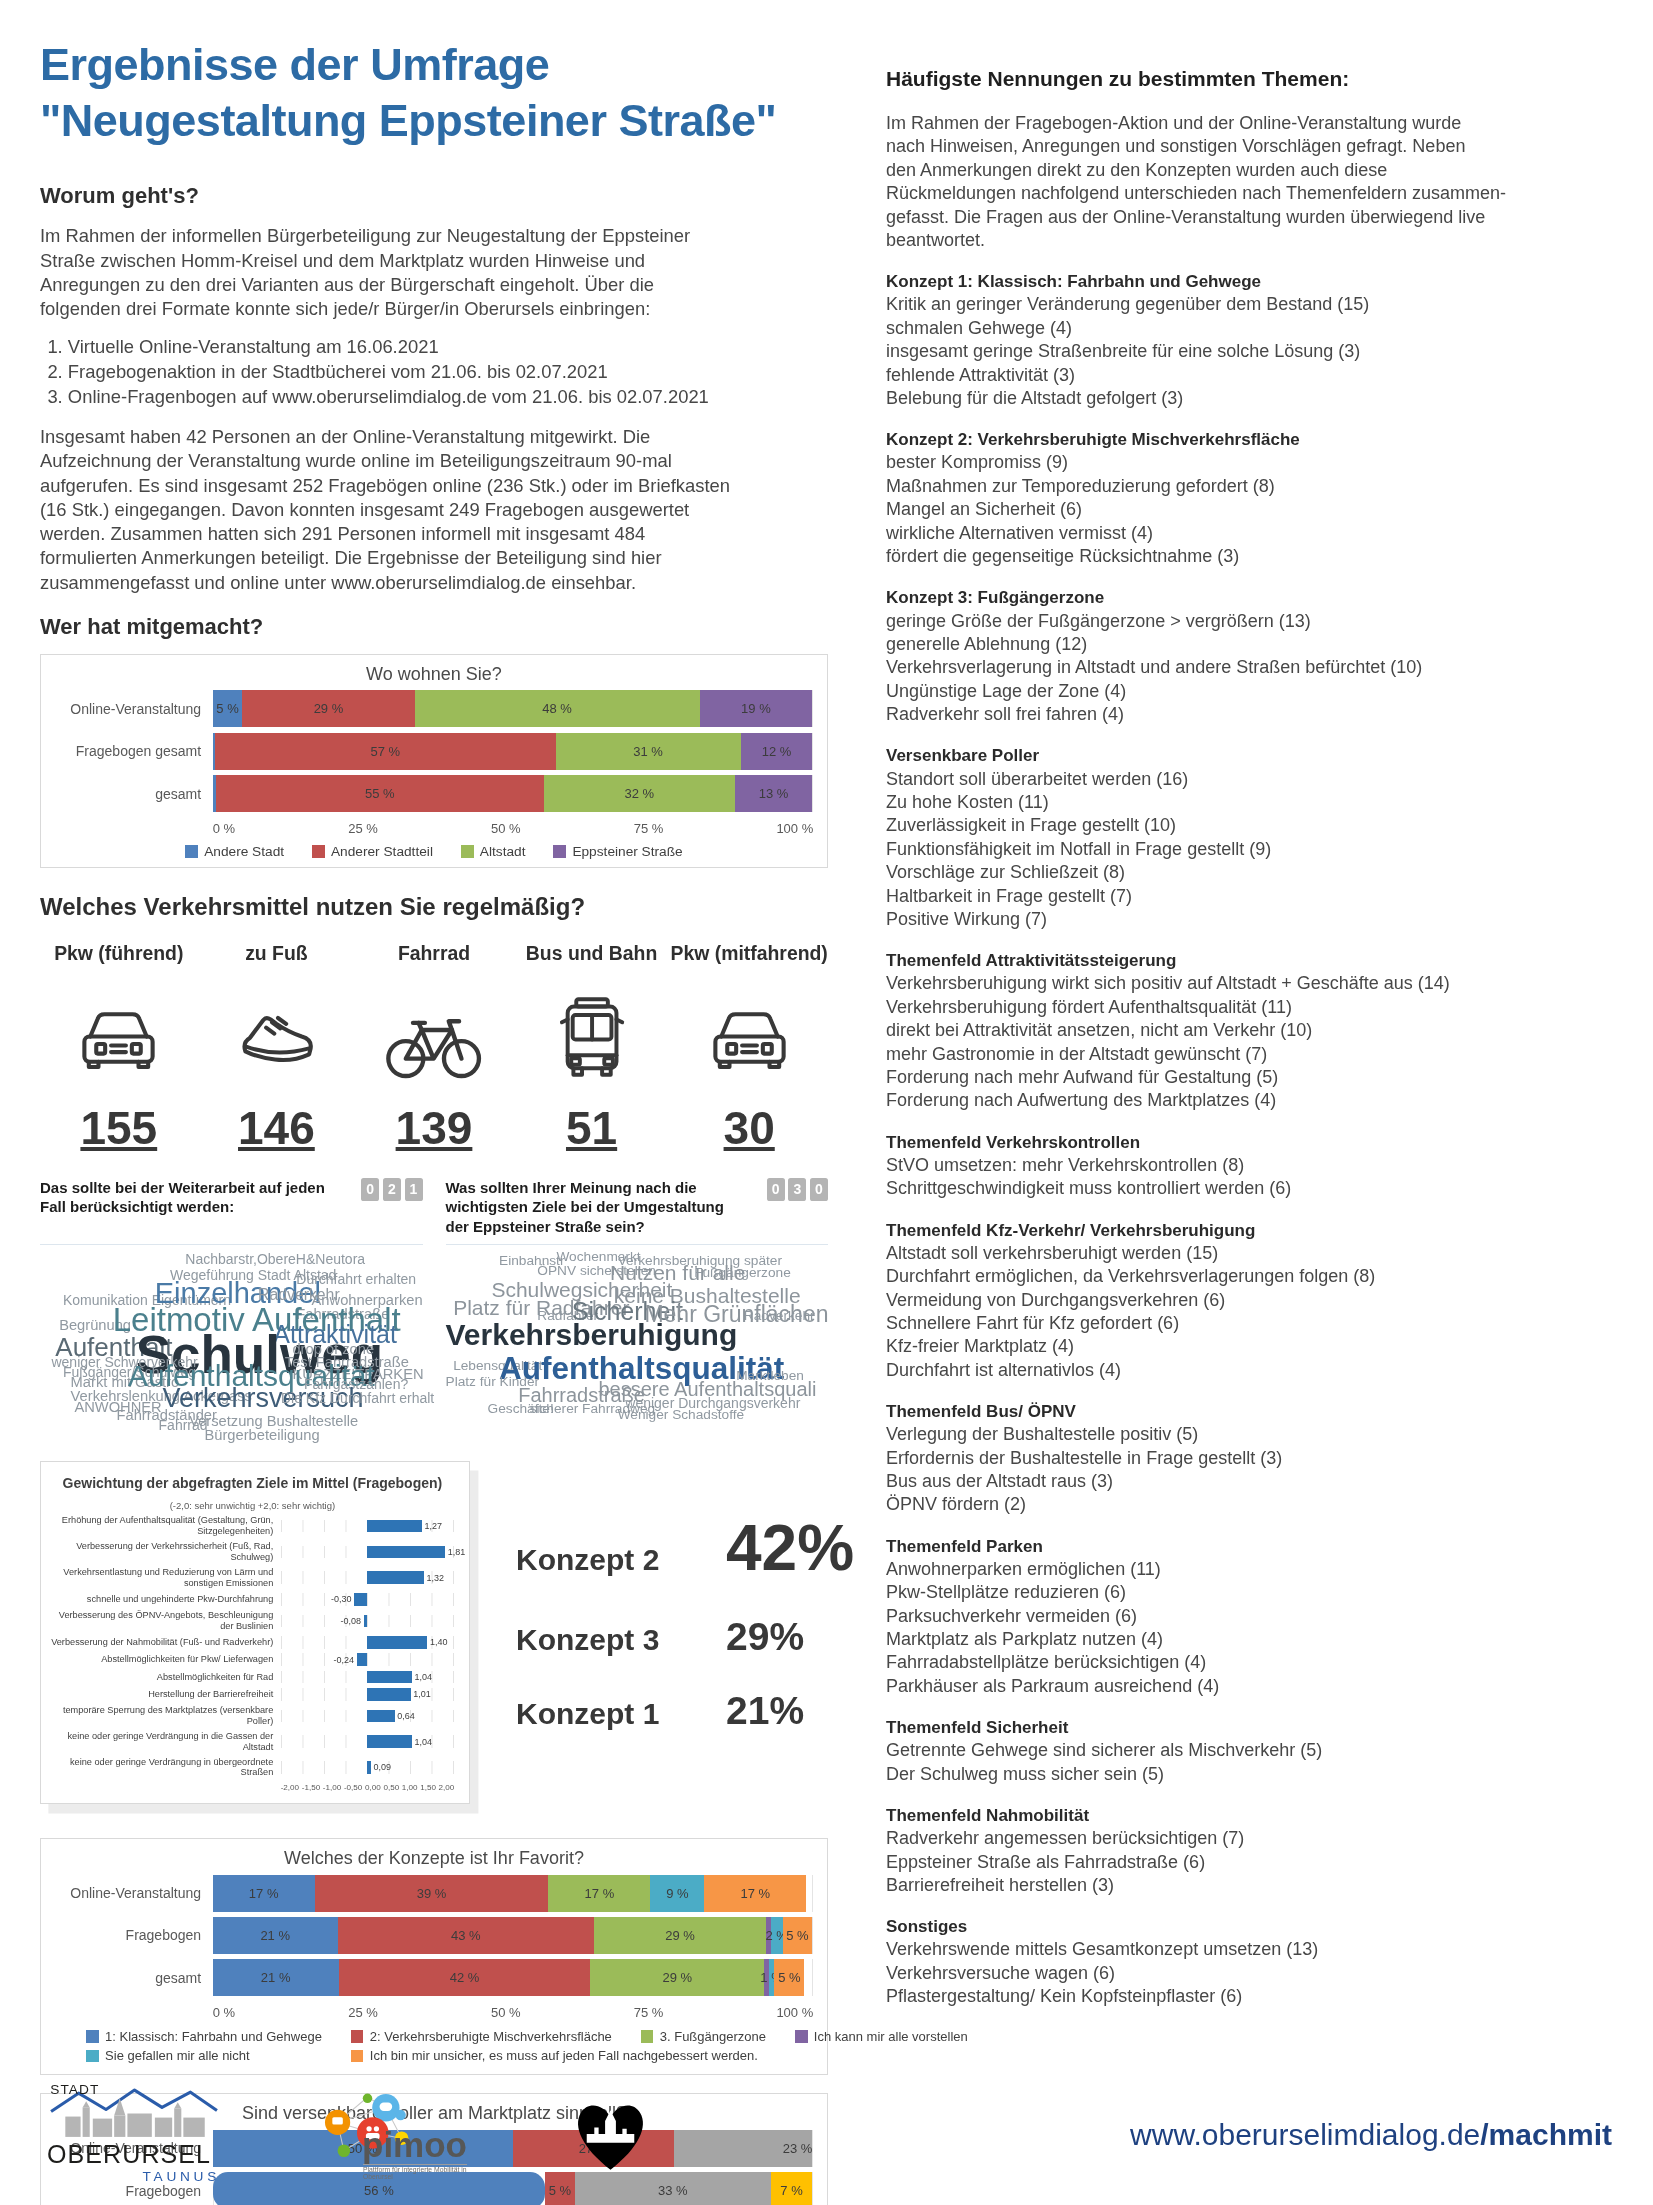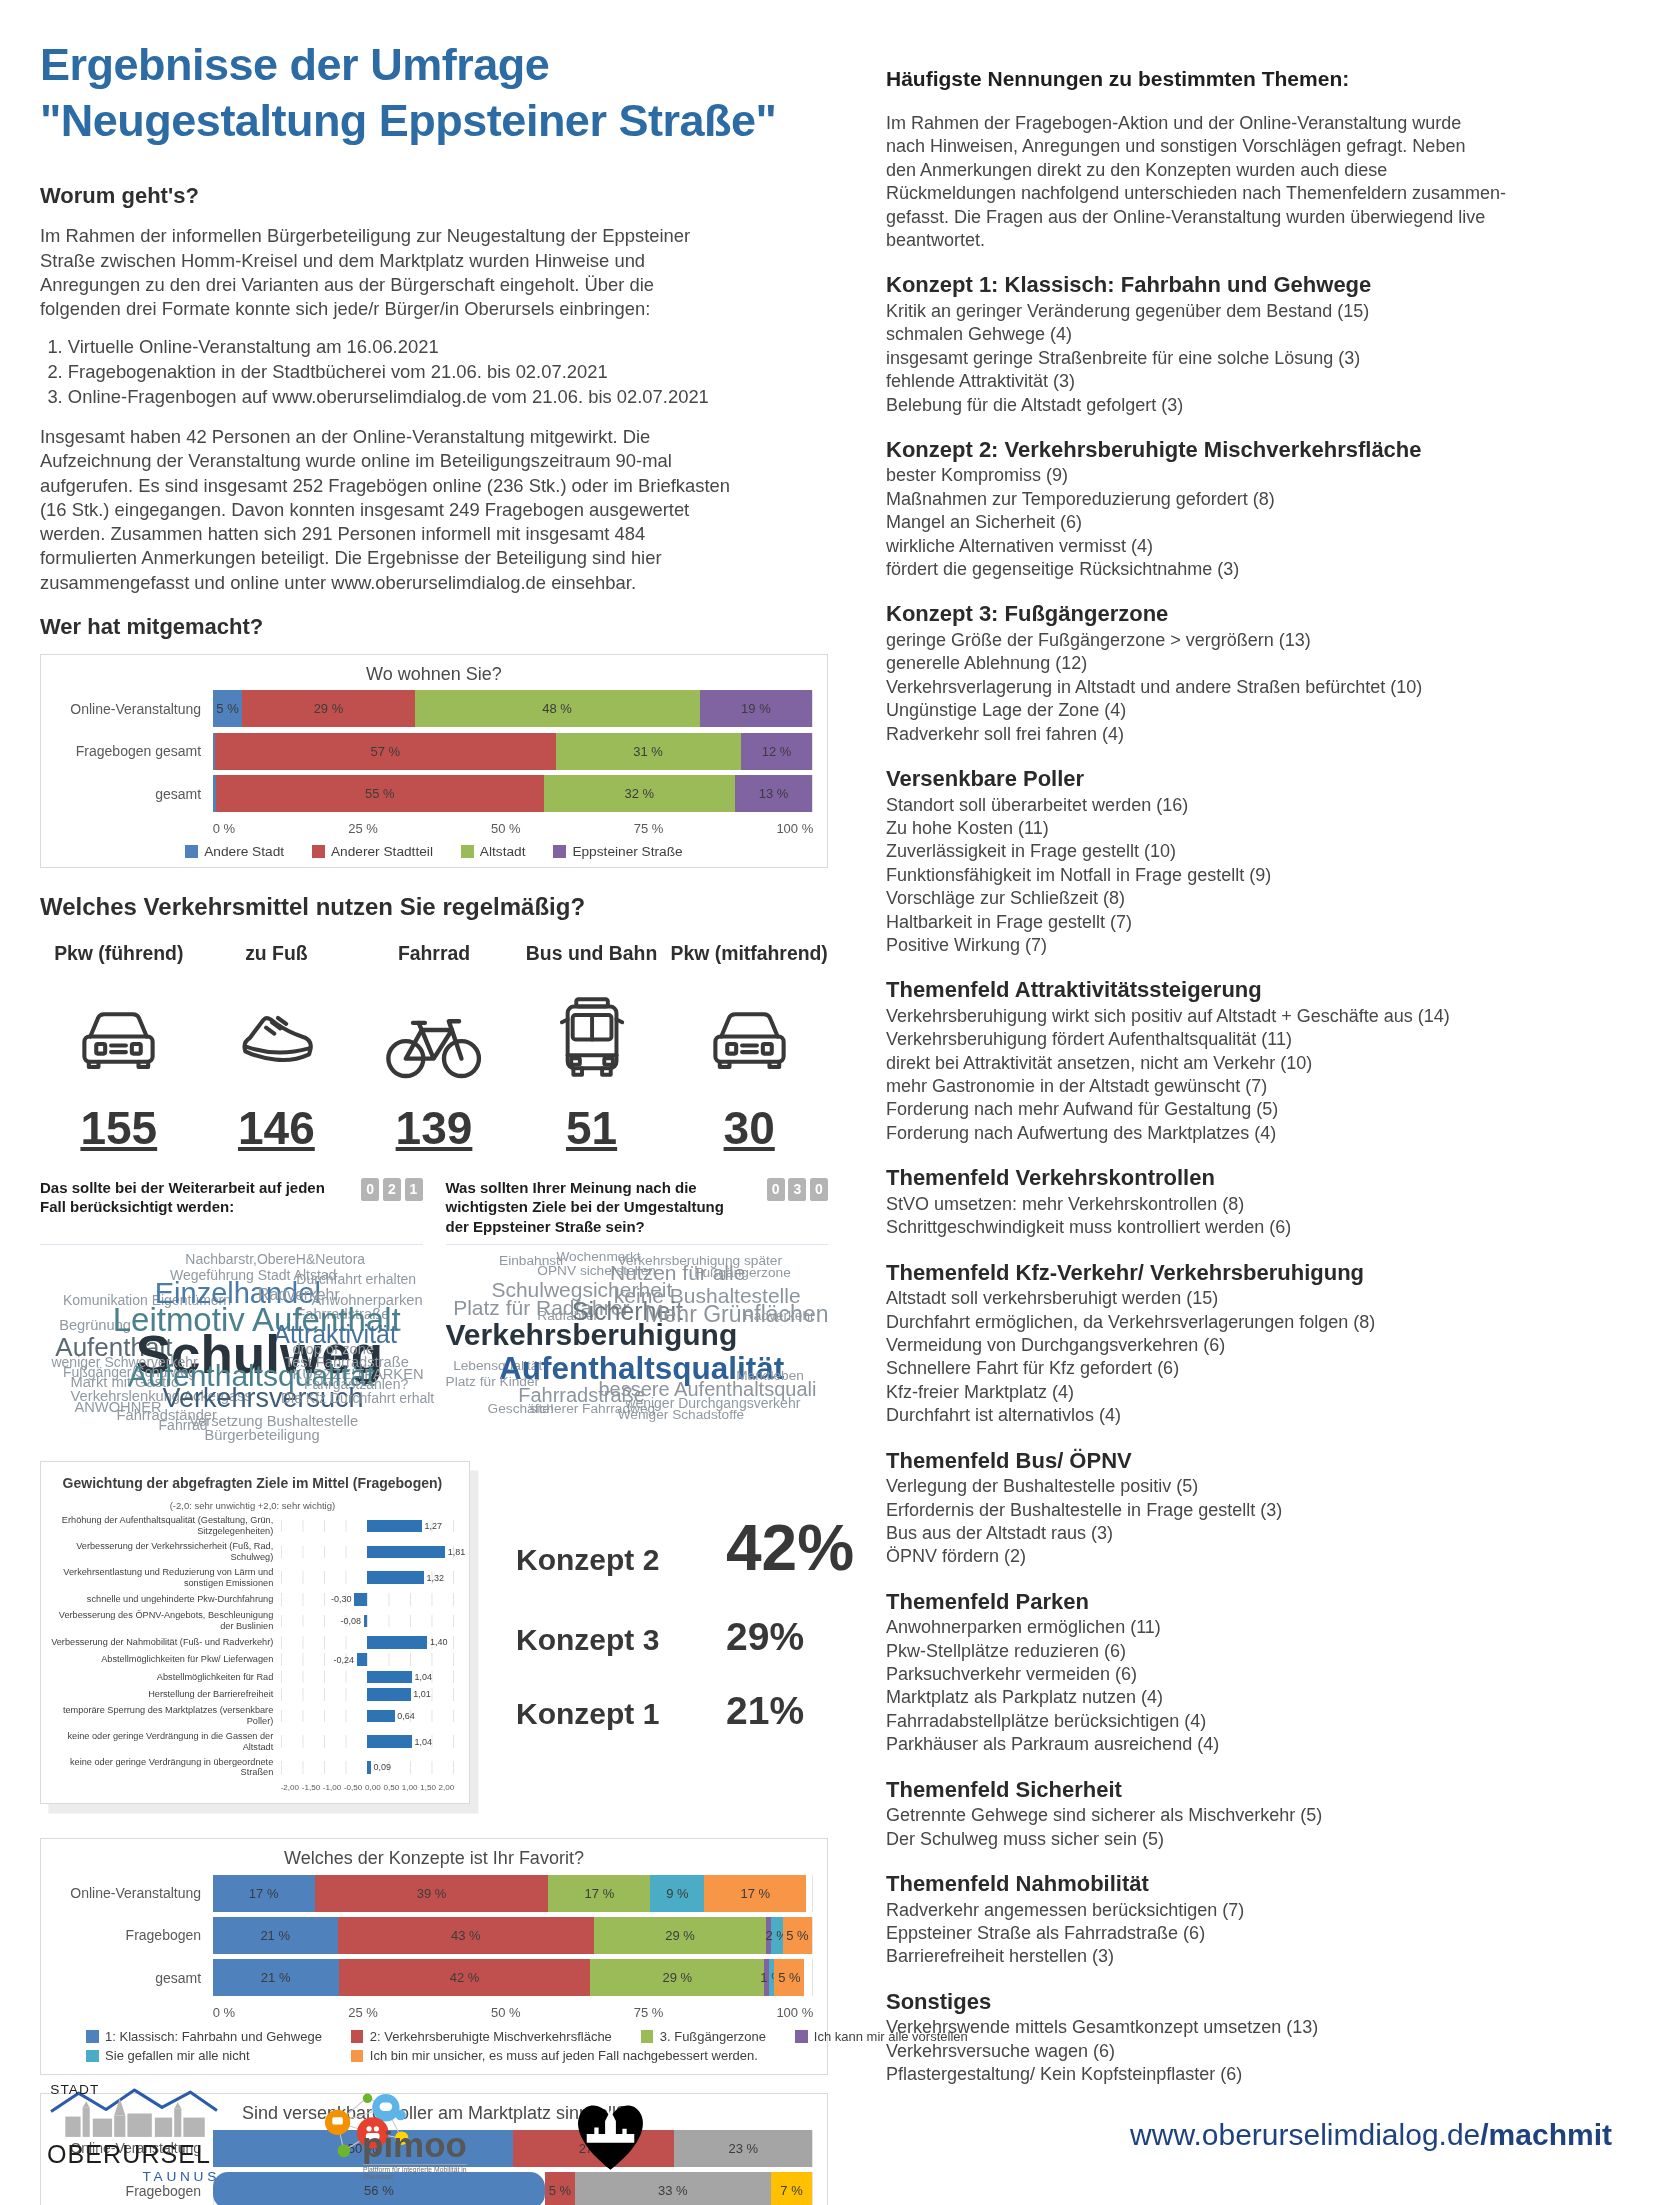--- a/index.html
+++ b/index.html
@@ -97,21 +97,21 @@
   .pimoo-sub { position:absolute; left:64px; top:72px; font-size:6.8px; color:#6e6e6d; border-top:1.1px solid #9c9c9c; padding-top:1.6px; }
   .logo-heart { margin-left:100px; }
   .spacer { flex:1; }
   .site-url { font-size:30px; color:#1e4180; white-space:nowrap; }
   .site-url .url-bold { font-weight:700; }
 
   
   .r-head { font-size:21px; font-weight:700; color:#1f1f1f; }
   .r-par { margin-top:21px; font-size:18px; line-height:1.3; color:#474747; }
   .r-sec { margin-top:19px; }
-  .r-sec-h { font-size:22px; font-weight:700; color:#2a2a2a; line-height:1.3; }
+  .r-sec-h { font-size:17px; font-weight:700; color:#2a2a2a; line-height:1.3; }
   .r-item { font-size:18px; line-height:1.3; color:#474747; }
 </style>
 </head>
 <body>
 
 <div class="page">
 
   <div class="col-left">
 
     <h1 class="main-title">
@@ -634,21 +634,21 @@
           <div class="row-label">Online-Veranstaltung</div>
           <div class="row-plot">
             <div class="row-bar">
 
             <div class="seg" style="width: 50%; background: rgb(79, 129, 189);">
                   <span class="seg-label">50 %</span>
                 </div>
                 <div class="seg" style="width: 27%; background: rgb(192, 80, 77);">
                   <span class="seg-label">27 %</span>
                 </div>
-                <div class="seg" style="width: 23%; background: rgb(165, 165, 165);">
+                <div class="seg" style="width: 23%; background: rgb(165, 165, 165); justify-content: flex-end;">
                   <span class="seg-label">23 %</span>
                 </div>
               </div>
           </div>
         </div>
           <div class="chart-row">
           <div class="row-label">Fragebogen</div>
           <div class="row-plot">
             <div class="row-bar">
 

